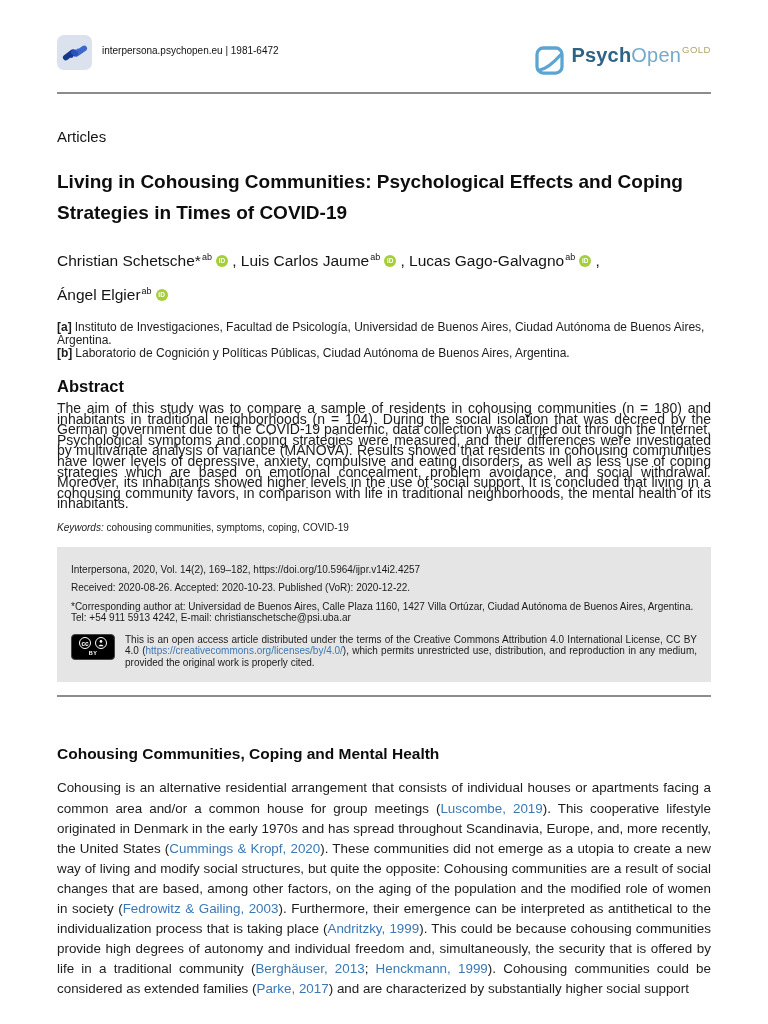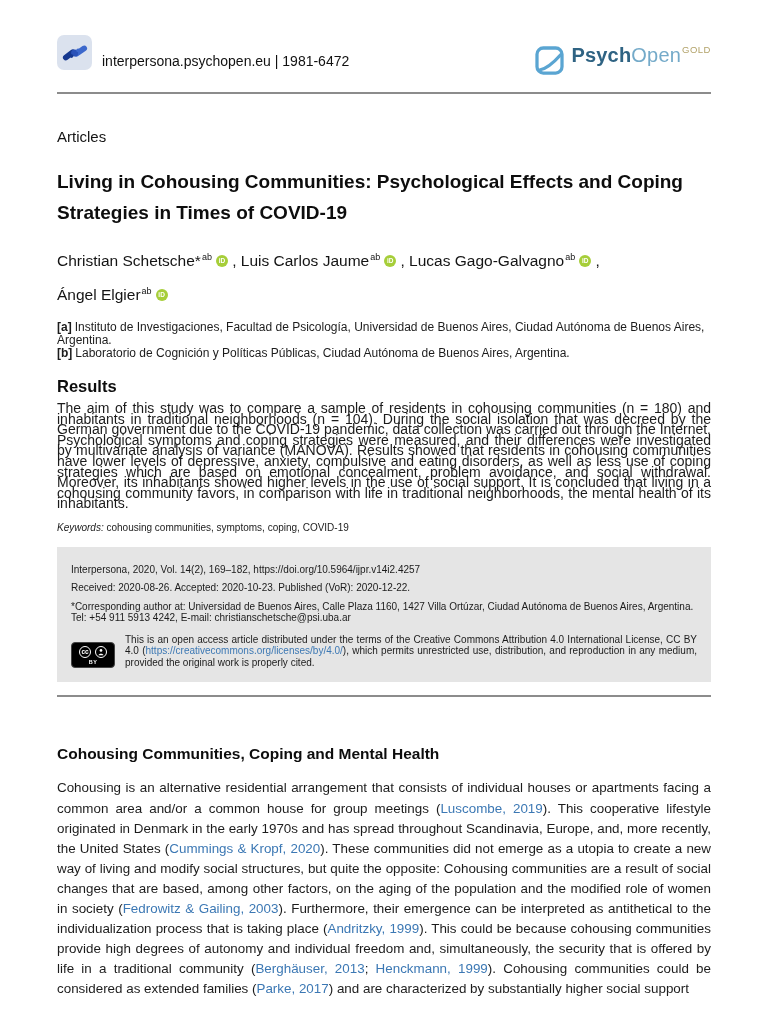--- a/index.html
+++ b/index.html
@@ -14,21 +14,21 @@
   .masthead { display:flex; justify-content:space-between; align-items:flex-start; }
   .mast-left { display:flex; align-items:flex-start; }
   .jlogo {
     width:35px; height:35px; border-radius:7px; background:#dbe2ee;
     display:flex; align-items:center; justify-content:center; margin-right:10px; margin-top:1px;
   }
   .jtitle-line1 { font-size:17px; line-height:22px; }
   .jname { font-weight:bold; font-size:17.5px; }
   .jsep { color:#444; font-weight:300; font-size:15px; padding:0 5px; }
   .jsub { font-size:12.5px; color:#111; }
-  .jtitle-line2 { font-size:14px; margin-top:19px; color:#111; }
+  .jtitle-line2 { font-size:10px; margin-top:11px; color:#111; }
   .pub-logo { display:flex; align-items:flex-start; margin-top:10px; }
   .po-icon { margin-right:7px; margin-top:2px; }
   .po-text { font-size:20px; letter-spacing:.2px; }
   .po-psych { font-weight:bold; color:#2f6383; }
   .po-open { color:#74aac9; }
   .po-gold { font-size:9.5px; color:#b3a36a; letter-spacing:.5px; vertical-align:9px; margin-left:1px; }
   .rule { border:none; border-top:2px solid #8c8c8c; margin-top:13px; }
 
   
   .articles-label { font-size:15px; margin-top:34px; color:#141414; }
@@ -44,21 +44,21 @@
   .affil-marker { font-weight:bold; margin-right:3px; }
 
   .abstract-h { font-size:16.5px; font-weight:bold; margin-top:17px; color:#0d0d0d; }
   .abstract-p { font-size:14px; line-height:10.6px; text-align:justify; margin-top:7px; color:#1b1b1b; }
   .keywords { font-size:10px; margin-top:13px; color:#1b1b1b; }
   .kw-label { font-style:italic; }
 
   
   .meta-box { background:#e5e5e5; margin-top:14px; padding:17px 14px 14px 14px; }
   .meta-line { font-size:10px; line-height:11.5px; margin-bottom:7px; color:#1b1b1b; }
-  .license-row { display:flex; align-items:flex-end; margin-top:10px; }
+  .license-row { display:flex; align-items:flex-start; margin-top:10px; }
   .cc-badge {
     width:44px; height:26px; background:#000; border:1px solid #444; border-radius:4px;
     display:flex; flex-direction:column; align-items:center; justify-content:center;
     flex:0 0 auto; margin-right:10px;
   }
   .cc-row { display:flex; gap:4px; align-items:center; }
   .cc-circle {
     width:12px; height:12px; border:1.3px solid #fff; border-radius:50%;
     color:#fff; font-size:6.5px; font-weight:bold; display:flex; align-items:center; justify-content:center;
   }
@@ -107,21 +107,21 @@
 
     <h1 class="paper-title">Living in Cohousing Communities: Psychological Effects and Coping Strategies in Times of COVID-19</h1>
 
     <div class="authors"><span><span>Christian Schetsche*</span><sup class="a-sup">ab</sup><span class="orcid">iD</span></span> , <span><span>Luis Carlos Jaume</span><sup class="a-sup">ab</sup><span class="orcid">iD</span></span> , <span><span>Lucas Gago-Galvagno</span><sup class="a-sup">ab</sup><span class="orcid">iD</span></span> , <br><span><span>Ángel Elgier</span><sup class="a-sup">ab</sup><span class="orcid">iD</span></span></div>
 
     <div class="affils">
         <div><span class="affil-marker">[a]</span><span>Instituto de Investigaciones, Facultad de Psicología, Universidad de Buenos Aires, Ciudad Autónoma de Buenos Aires, Argentina.</span></div>
         <div><span class="affil-marker">[b]</span><span>Laboratorio de Cognición y Políticas Públicas, Ciudad Autónoma de Buenos Aires, Argentina.</span></div>
       </div>
 
-    <h2 class="abstract-h">Results</h2>
+    <h2 class="abstract-h">Abstract</h2>
     <p class="abstract-p">The aim of this study was to compare a sample of residents in cohousing communities (n = 180) and inhabitants in traditional neighborhoods (n = 104). During the social isolation that was decreed by the German government due to the COVID-19 pandemic, data collection was carried out through the Internet. Psychological symptoms and coping strategies were measured, and their differences were investigated by multivariate analysis of variance (MANOVA). Results showed that residents in cohousing communities have lower levels of depressive, anxiety, compulsive and eating disorders, as well as less use of coping strategies which are based on emotional concealment, problem avoidance, and social withdrawal. Moreover, its inhabitants showed higher levels in the use of social support. It is concluded that living in a cohousing community favors, in comparison with life in traditional neighborhoods, the mental health of its inhabitants.</p>
 
     <p class="keywords"><span class="kw-label">Keywords:</span> <span>cohousing communities, symptoms, coping, COVID-19</span></p>
 
     <div class="meta-box">
       <p class="meta-line">Interpersona, 2020, Vol. 14(2), 169–182, https://doi.org/10.5964/ijpr.v14i2.4257</p>
       <p class="meta-line">Received: 2020-08-26. Accepted: 2020-10-23. Published (VoR): 2020-12-22.</p>
       <p class="meta-line">*Corresponding author at: Universidad de Buenos Aires, Calle Plaza 1160, 1427 Villa Ortúzar, Ciudad Autónoma de Buenos Aires, Argentina. Tel: +54 911 5913 4242, E-mail: christianschetsche@psi.uba.ar</p>
       <div class="license-row">
         <div class="cc-badge">

